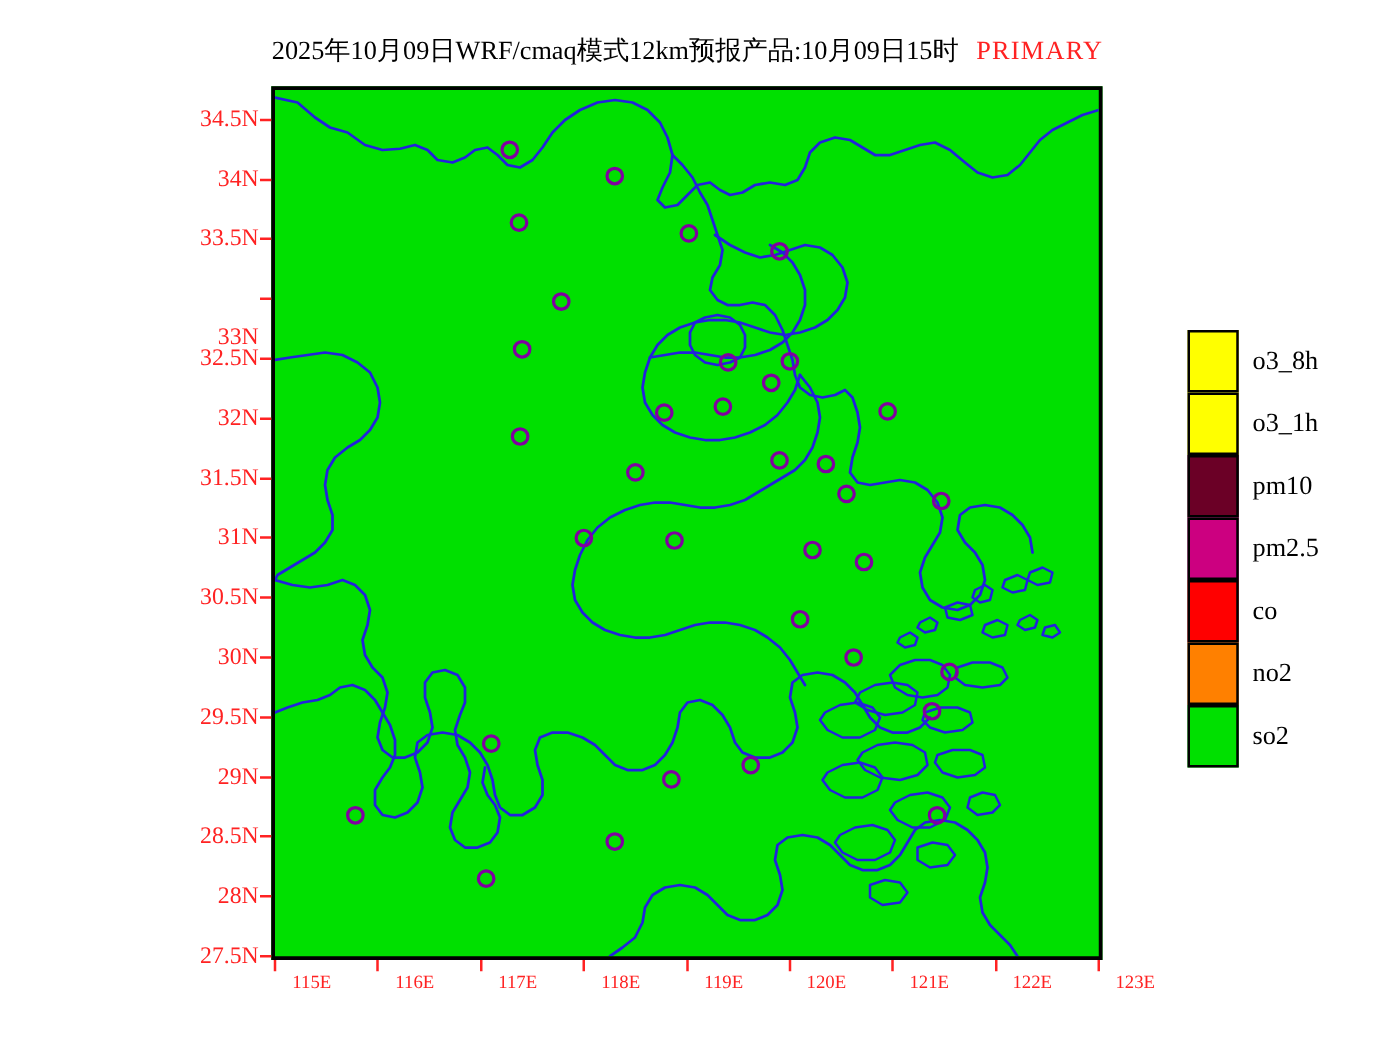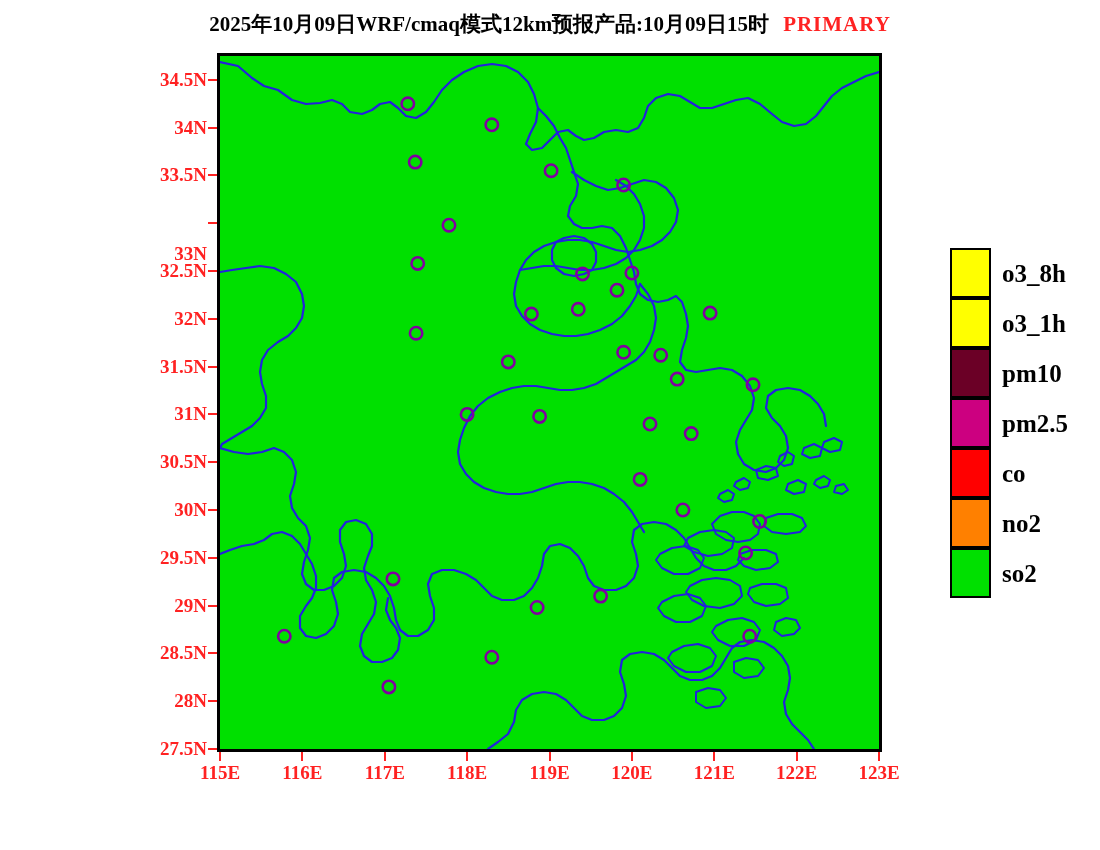--- a/index.html
+++ b/index.html
@@ -1,21 +1,21 @@
 <!DOCTYPE html>
 <html><head>
 <meta charset="utf-8">
 <style>
   html,body{margin:0;padding:0;}
   body{
     width:1100px;height:850px;background:#ffffff;position:relative;
     font-family:"Liberation Serif", serif;
     overflow:hidden;
   }
-  #root{position:absolute;left:0;top:0;width:1100px;height:742px;font-weight:bold;}
+  #root{position:absolute;left:0;top:16px;width:1100px;height:742px;}
 
   
   .title-bar{
     position:absolute;left:0;top:10px;width:1100px;
     text-align:center;
     font-size:21px;
     color:#000;
     white-space:nowrap;
     letter-spacing:0px;
   }
@@ -41,37 +41,37 @@
     color:#ff2222;
     font-size:19px;
     font-family:"Liberation Serif", serif;
     text-align:right;
     white-space:nowrap;
   }
   .ytick{position:absolute;background:#ff2222;height:2px;width:9px;}
   .xlab{
     position:absolute;
     color:#ff2222;
-    font-size:19px;
+    font-size:15px;
     font-family:"Liberation Serif", serif;
-    text-align:center;
+    text-align:right;
     white-space:nowrap;
   }
   .xtick{position:absolute;background:#ff2222;width:2px;height:9px;}
 
   
   #legend{position:absolute;left:950px;top:248px;}
   .legend-row{position:relative;height:50px;}
   .legend-swatch{
     position:absolute;left:0;top:0;width:41px;height:50px;
     border:2px solid #000;box-sizing:border-box;
   }
   .legend-label{
     position:absolute;left:52px;top:12px;
-    font-size:25px;color:#000;
+    font-size:21px;color:#000;
     font-family:"Liberation Serif", serif;
     white-space:nowrap;
   }
 
   
   .footer{
     position:absolute;left:0;top:810px;width:1100px;
     text-align:center;font-size:20px;color:#000;
     font-family:"Liberation Serif", serif;white-space:nowrap;
   }

